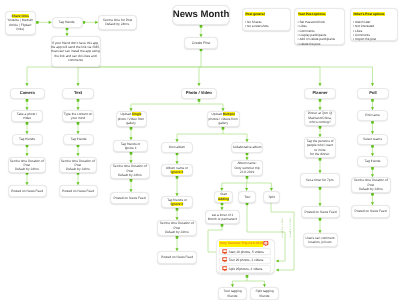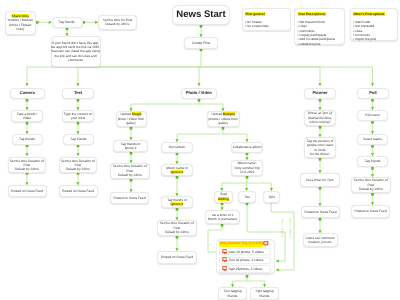--- a/index.html
+++ b/index.html
@@ -307,21 +307,21 @@
       <span class="ln"><span>Default by 24hrs.</span></span>
     </div>
     <div class="node" style="left: 50.5px; top: 36px; width: 50px; height: 31px;">
       <span class="ln"><span>If your friend don't have this app,</span></span>
       <span class="ln"><span>the app will send the link via SMS,</span></span>
       <span class="ln"><span>that user can install the app using</span></span>
       <span class="ln"><span>the link and can do Likes and</span></span>
       <span class="ln"><span>comments</span></span>
     </div>
     <div class="node big" style="left: 172px; top: 5px; width: 58px; height: 20px;">
-      <span class="ln"><span>News Start</span></span>
+      <span class="ln"><span>News Month</span></span>
     </div>
     <div class="node med" style="left: 184px; top: 37px; width: 34px; height: 11.5px;">
       <span class="ln"><span>Create Post</span></span>
     </div>
     <div class="node hdr" style="left: 9.5px; top: 88px; width: 35.5px; height: 11px;">
       <span class="ln"><span>Camera</span></span>
     </div>
     <div class="node hdr" style="left: 62px; top: 88px; width: 32px; height: 11px;">
       <span class="ln"><span>Text</span></span>
     </div>

